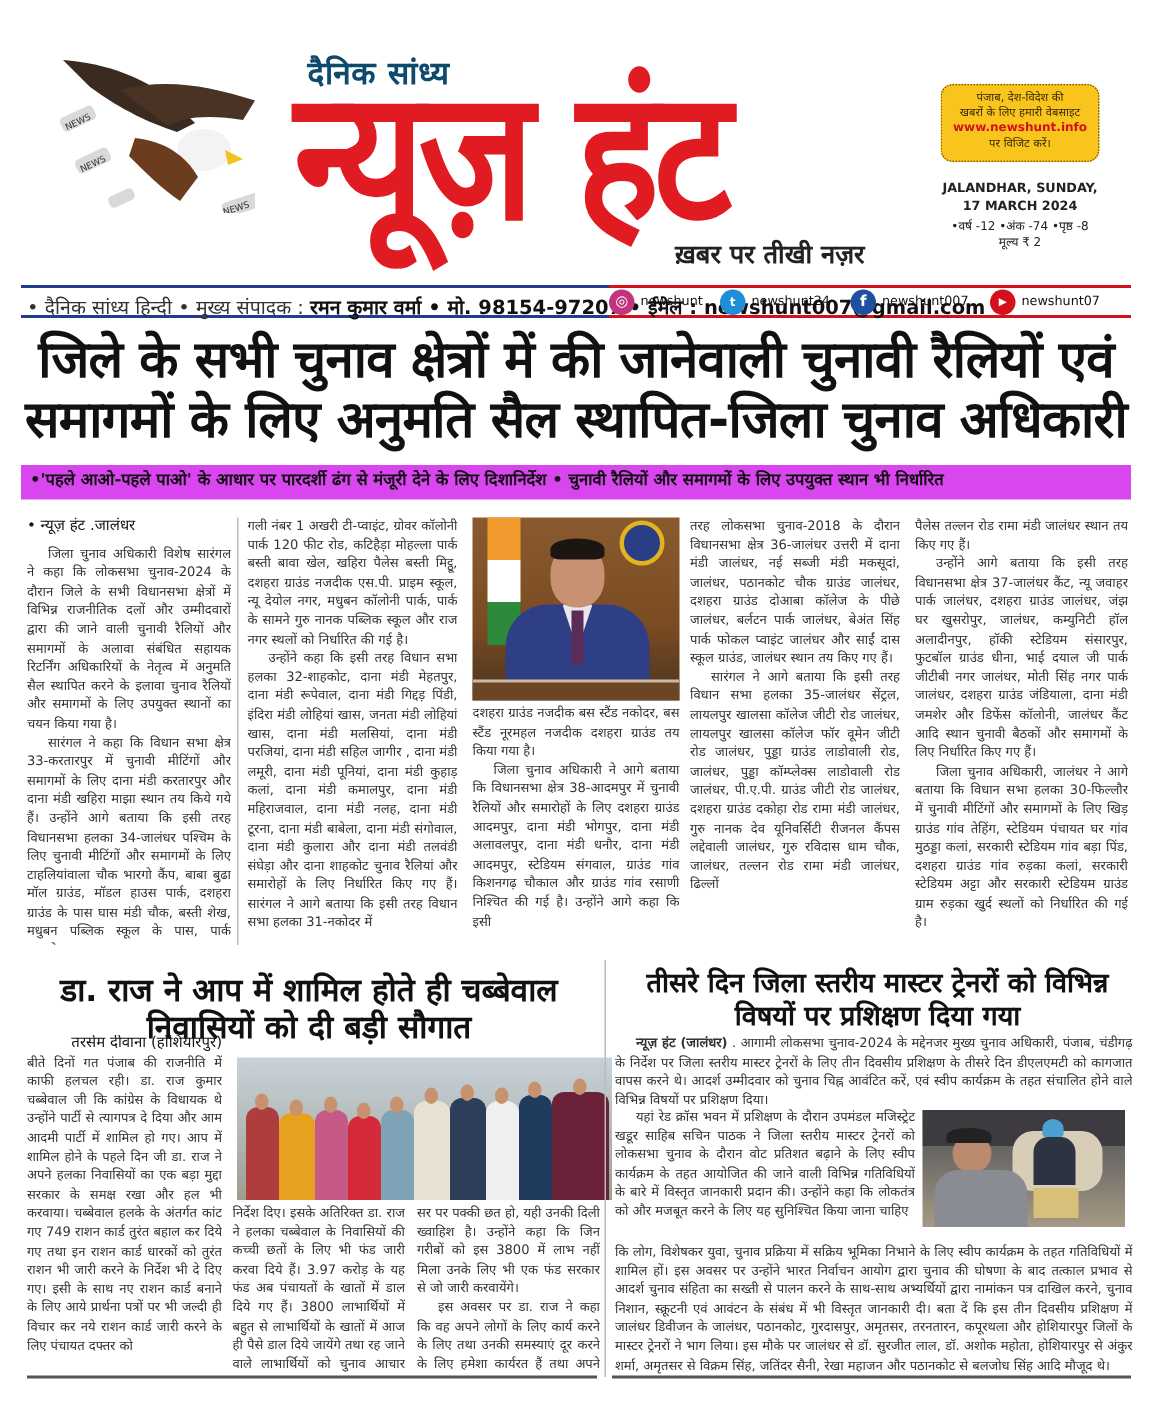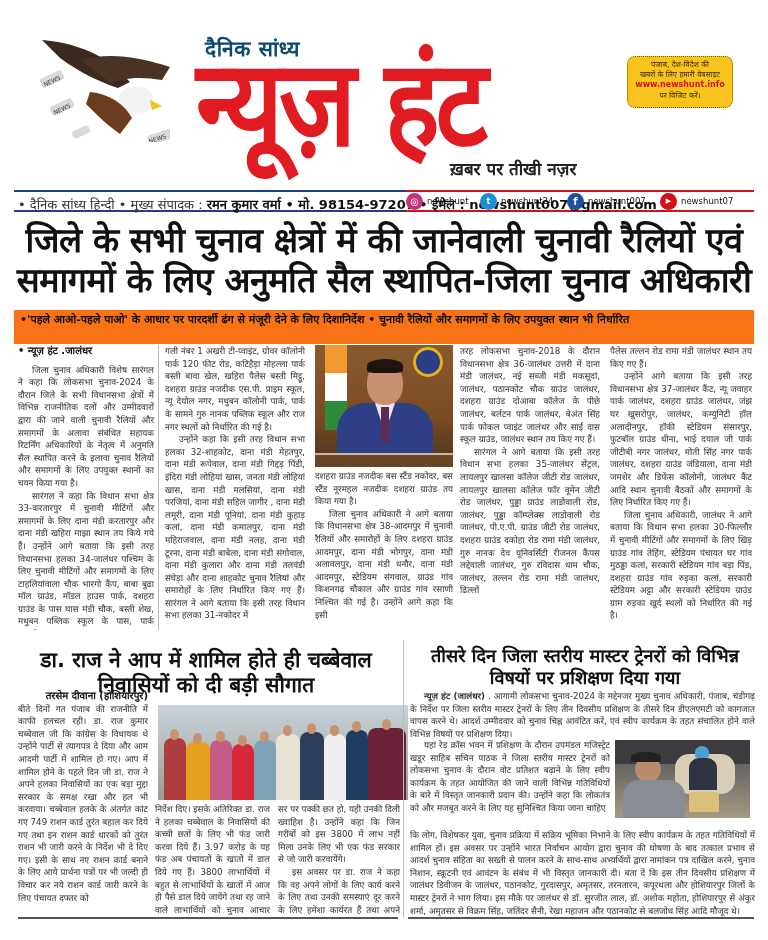--- a/index.html
+++ b/index.html
@@ -23,28 +23,28 @@
   .credit-bar .rule-bot { position: absolute; left: 0; top: 20px; width: 740px; height: 2px; background: #1f3f8a; }
   .credit-bar .rule-red-top { position: absolute; left: 392px; top: 0; width: 348px; height: 2px; background: #d4101a; }
   .credit-bar .rule-red-bot { position: absolute; left: 392px; top: 20px; width: 348px; height: 2px; background: #d4101a; }
   .credit-text { position: absolute; left: 4px; top: 5px; font-size: 13px; color: #333; white-space: nowrap; }
   .credit-text b { color: #111; }
   .social { position: absolute; top: 2px; height: 18px; display: flex; align-items: center; gap: 4px; font-size: 8.5px; color: #111; }
   .social .ic { width: 17px; height: 17px; border-radius: 50%; display: inline-flex; align-items: center; justify-content: center; color: #fff; font-weight: bold; font-size: 10px; }
 
   
   .lead-head { position: absolute; left: 12px; top: 220px; width: 744px; text-align: center; font-size: 34px; font-weight: bold; line-height: 40px; color: #111; letter-spacing: -0.5px; }
-  .lead-sub { position: absolute; left: 14px; top: 310px; width: 740px; height: 34px; background: #f97316; font-size: 11px; font-weight: bold; line-height: 20px; color: #111; padding-left: 6px; white-space: nowrap; overflow: hidden; }
+  .lead-sub { position: absolute; left: 14px; top: 310px; width: 740px; height: 23px; background: #d946ef; font-size: 11px; font-weight: bold; line-height: 20px; color: #111; padding-left: 6px; white-space: nowrap; overflow: hidden; }
 
   
   .col { position: absolute; font-size: 8.7px; line-height: 12.6px; color: #333; text-align: justify; overflow: hidden; }
   .col p { text-indent: 14px; }
   .col p.noindent { text-indent: 0; }
   .col-rule { position: absolute; width: 1px; background: #bbb; }
-  .byline { font-weight: bold; font-size: 10px; color: #111; margin-bottom: 6px; }
+  .byline { font-weight: normal; font-size: 10px; color: #111; margin-bottom: 6px; }
 
   .photo { position: absolute; overflow: hidden; }
   .photo-officer { left: 315px; top: 345px; width: 138px; height: 122px; background: linear-gradient(180deg, #8a5a2f 0%, #7a4a22 60%, #4a3420 100%); }
   .photo-officer .flag { position: absolute; left: 10px; top: 0; width: 22px; height: 85px; background: linear-gradient(180deg, #f39a2e 0 33%, #fff 33% 66%, #2c8a3a 66%); }
   .photo-officer .emblem { position: absolute; right: 10px; top: 2px; width: 30px; height: 30px; border-radius: 50%; background: #2a3e86; border: 3px solid #e2b31f; }
   .photo-officer .head { position: absolute; left: 52px; top: 18px; width: 36px; height: 42px; border-radius: 45%; background: #c89272; }
   .photo-officer .hair { position: absolute; left: 52px; top: 14px; width: 36px; height: 14px; border-radius: 50% 50% 20% 20%; background: #1d1512; }
   .photo-officer .suit { position: absolute; left: 22px; top: 58px; width: 96px; height: 52px; border-radius: 28px 28px 0 0; background: #2f3f86; }
   .photo-officer .shirt { position: absolute; left: 60px; top: 58px; width: 20px; height: 30px; background: #e9e6f0; clip-path: polygon(0 0,100% 0,50% 100%); }
   .photo-officer .tie { position: absolute; left: 66px; top: 62px; width: 8px; height: 36px; background: #5a2c57; }
@@ -85,20 +85,26 @@
   <div class="brand-title">न्यूज़ हंट</div>
   <div class="brand-tagline">ख़बर पर तीखी नज़र</div>
 
   <div class="promo-box">
     <div>पंजाब, देश-विदेश की</div>
     <div>खबरों के लिए हमारी वेबसाइट</div>
     <div class="url">www.newshunt.info</div>
     <div>पर विजिट करें।</div>
   </div>
 
+  <div class="dateline">
+    <div class="strong">JALANDHAR, SUNDAY,</div>
+    <div class="strong">17 MARCH 2024</div>
+    <div>•वर्ष -12  •अंक -74  •पृष्ठ -8</div>
+    <div>मूल्य ₹ 2</div>
+  </div>
 </header>
 
 <div class="credit-bar">
   <div class="rule-top"></div>
   <div class="rule-bot"></div>
   <div class="rule-red-top"></div>
   <div class="rule-red-bot"></div>
   <div class="credit-text">
     <span>• दैनिक सांध्य हिन्दी • मुख्य संपादक : </span><b>रमन कुमार वर्मा</b><b> • मो. 98154-97207 • ईमेल : </b><b>newshunt007@gmail.com</b>
   </div>

